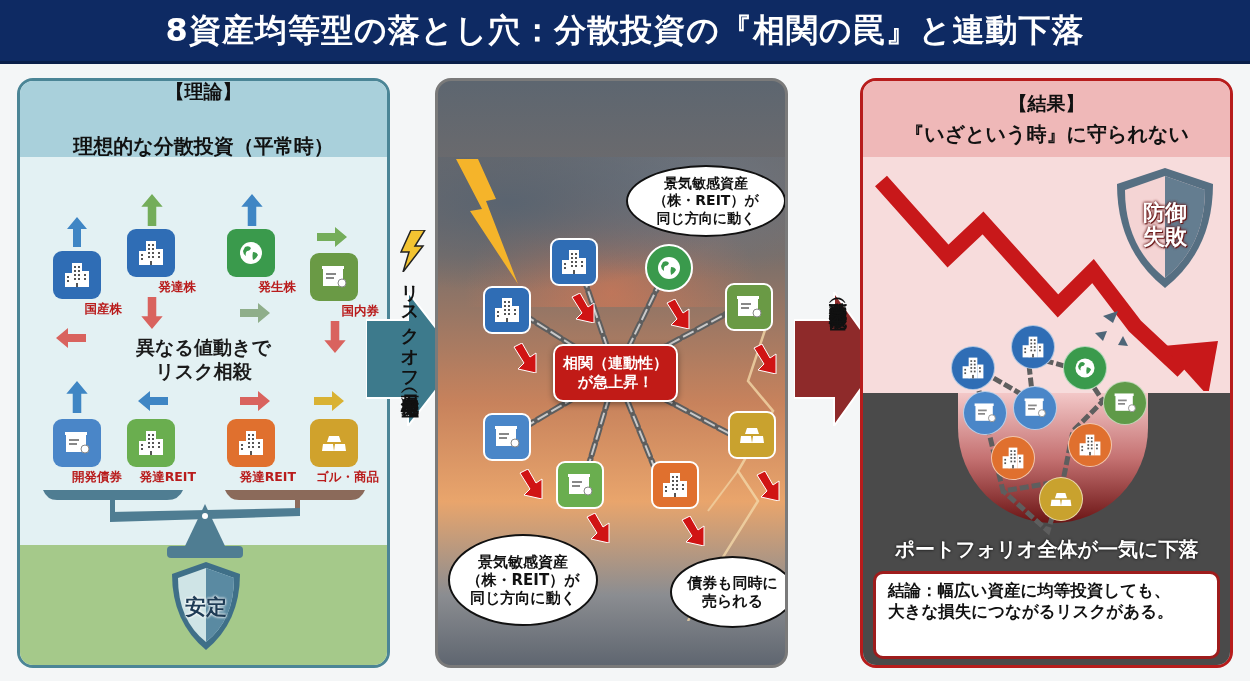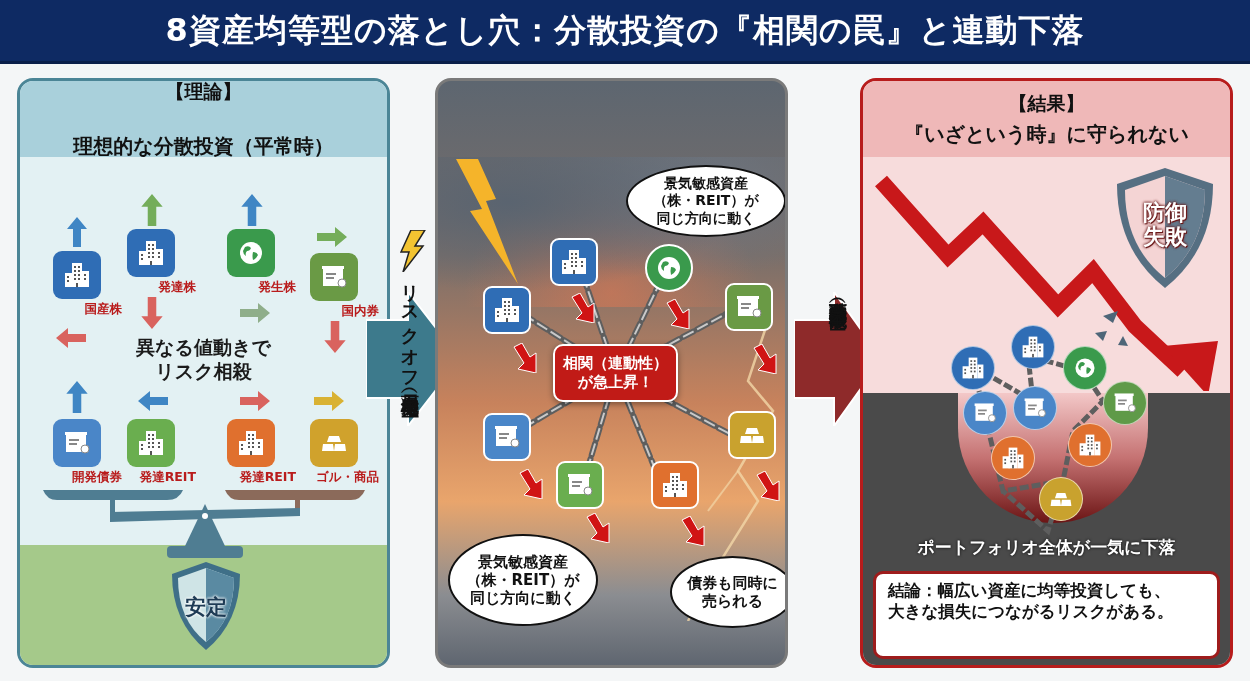--- a/index.html
+++ b/index.html
@@ -34,21 +34,21 @@
   #p-reality .panel-head { background: #d9d9d9; }
   .cloud-band { position: absolute; left: 0; right: 0; top: 76px; height: 150px; background: radial-gradient(ellipse at 20% 30%, #5a6470 0%, transparent 60%), radial-gradient(ellipse at 70% 20%, #6d7580 0%, transparent 55%), radial-gradient(ellipse at 50% 90%, rgba(230,120,80,0.55) 0%, transparent 60%); }
   .red-box { position: absolute; left: 115px; top: 263px; width: 125px; height: 58px; background: #c11b17; border: 2px solid #fff; border-radius: 10px; color: #fff; font-weight: bold; font-size: 15px; text-align: center; line-height: 1.3; display: flex; align-items: center; justify-content: center; box-shadow: 0 2px 6px rgba(0,0,0,0.4); z-index: 3; }
   .bubble { position: absolute; background: #fff; border: 2.5px solid #111; border-radius: 50%; text-align: center; font-weight: bold; color: #111; display: flex; align-items: center; justify-content: center; line-height: 1.22; z-index: 4; }
 
   
   #p-result { left: 860px; width: 373px; border: 3px solid #b71c1c; background: #f7dcdc; }
   #p-result .panel-head { background: #efb8b8; }
   .pit { position: absolute; left: 0; right: 0; top: 312px; bottom: 0; background: #4a4a4a; }
   .pit-hole { position: absolute; left: 95px; top: 312px; width: 190px; height: 130px; border-radius: 0 0 100px 100px; background: linear-gradient(180deg,#f3c8c8 0%, #c57272 50%, #6b1414 100%); }
-  .pf-caption { position: absolute; left: 0; right: 0; top: 455px; text-align: center; color: #fff; font-size: 17px; font-weight: bold; text-shadow: 0 0 3px #000; }
+  .pf-caption { position: absolute; left: 0; right: 0; top: 455px; text-align: center; color: #fff; font-size: 20px; font-weight: bold; text-shadow: 0 0 3px #000; }
   .conclusion { position: absolute; left: 10px; right: 10px; top: 490px; height: 88px; background: #fff; border: 3px solid #9e1c1c; border-radius: 10px; padding: 6px 12px; font-size: 16.5px; font-weight: bold; color: #111; line-height: 1.3; }
 
   .circ { position: absolute; width: 44px; height: 44px; border-radius: 50%; display: flex; align-items: center; justify-content: center; border: 1.5px solid rgba(255,255,255,0.6); }
   .circ svg { width: 26px; height: 26px; }
 
   
   .connector { position: absolute; }
   .vtext { position: absolute; writing-mode: vertical-rl; font-weight: bold; font-size: 18px; color: #111; letter-spacing: 1px; }
 </style>
 </head>

